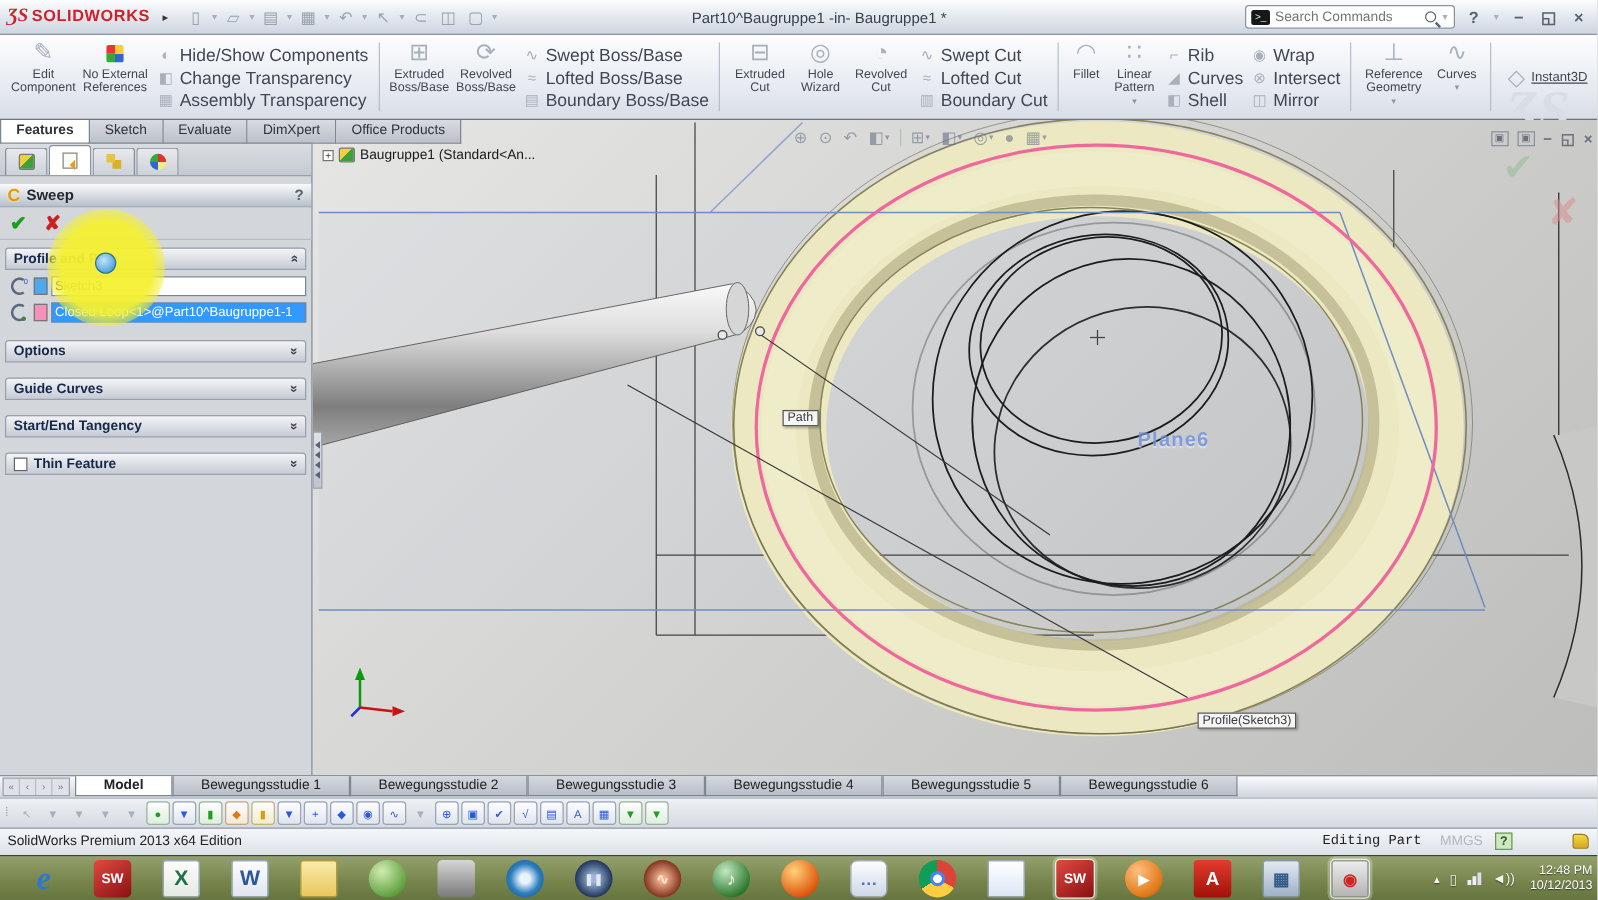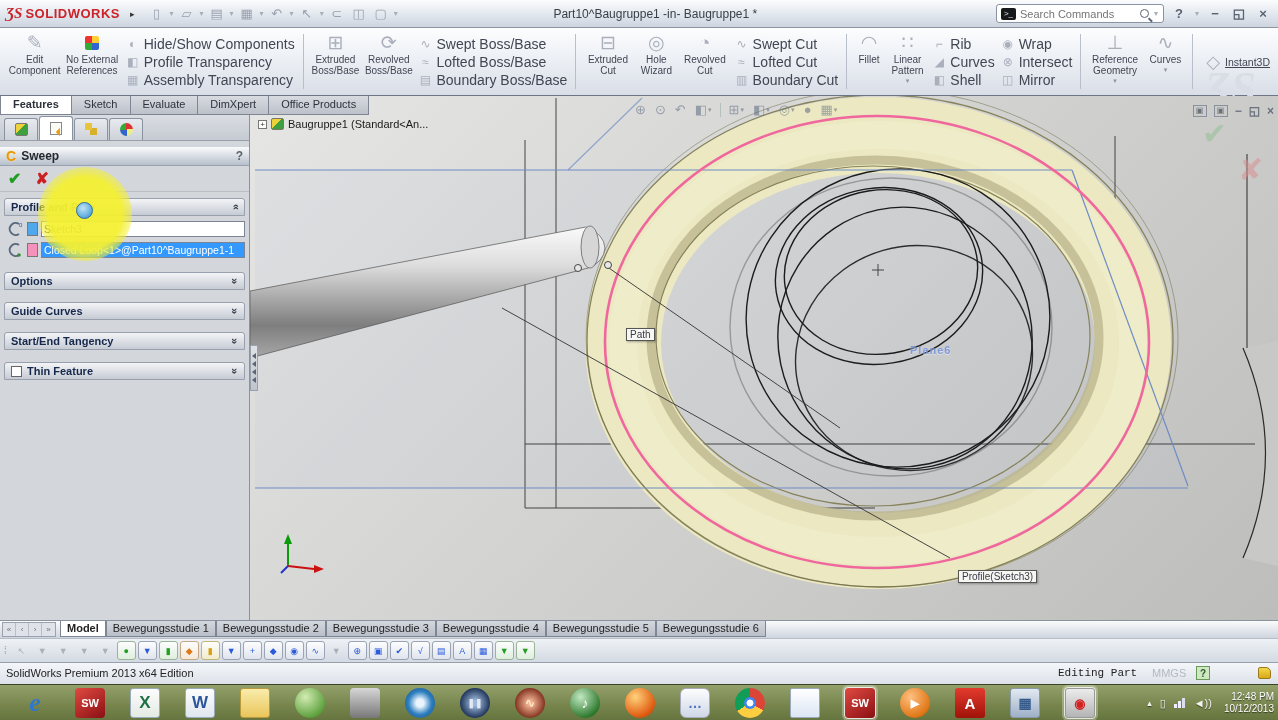--- a/index.html
+++ b/index.html
@@ -121,32 +121,32 @@
   .hud { position:absolute; left:382px; top:5px; display:flex; align-items:center; gap:3px; opacity:.55; }
   .hud-ic { display:flex; align-items:center; gap:1px; padding:1px 3px; border-radius:2px; }
   .hud-ic .g { font-size:13px; color:#5a6a80; }
   .hud-ic .c { font-size:7px; color:#55607a; }
   .hud-sep { width:1px; height:14px; background:#9aa; margin:0 2px; }
   .vp-winctl { position:absolute; right:4px; top:8px; display:flex; align-items:center; gap:7px; color:#6a727e; }
   .vp-winctl .small-ic { width:14px; height:12px; border:1px solid #8a919c; font-size:8px; line-height:10px; text-align:center; color:#6a727e; }
   .vp-winctl .wg { font-size:12px; font-weight:bold; }
   .vtooltip { position:absolute; background:#f6f6f2; border:1px solid #555; font-size:10px; padding:0 3px;
     color:#3a3a4a; white-space:nowrap; box-shadow:1px 1px 2px rgba(0,0,0,.3);margin-left:16px; }
-  .plane-label { position:absolute; color:#6f8fe0; font-weight:bold; font-size:11px; letter-spacing:1px;
+  .plane-label { position:absolute; color:#6f8fe0; font-weight:bold; font-size:16px; letter-spacing:1px;
     opacity:.8; text-shadow:0 1px 1px rgba(255,255,255,.6); }
   .vsplit { position:absolute; left:0; top:249px; width:8px; height:46px; background:linear-gradient(#dfe2e6,#bfc4cb);
     border:1px solid #98a0ac; display:flex; flex-direction:column; align-items:center; justify-content:center; gap:2px; }
   .vsplit i { width:0; height:0; border-right:4px solid #5a6474; border-top:3px solid transparent; border-bottom:3px solid transparent; }
 
   
   #bottombar { position:absolute; left:0; top:620px; width:1278px; height:18px;
     background:linear-gradient(#fafbfc,#cfd5de); border-top:1px solid #8a92a0; display:flex; align-items:flex-start; }
   .navcluster { display:flex; margin:1px 4px 0 2px; border:1px solid #9aa2ae; background:#dfe3e9; }
   .navbtn { width:13px; height:13px; font-size:8px; line-height:13px; text-align:center; color:#6a7482; border-right:1px solid #b8bec8; }
-  .btab { padding:1px 6px 2px; font-size:11px; color:#222; background:linear-gradient(#d4d8de,#b9bfc9);
+  .btab { padding:1px 22px 2px; font-size:11px; color:#222; background:linear-gradient(#d4d8de,#b9bfc9);
     border:1px solid #7e8694; border-top:none; white-space:nowrap; }
   .btab.active { background:#fff; font-weight:bold; }
 
   
   #motionbar { position:absolute; left:0; top:638px; width:1278px; height:24px;
     background:linear-gradient(#eef1f5,#d4dae3); border-top:1px solid #b8bec8; display:flex; align-items:center; padding-left:4px; gap:2px; }
   .mhandle { color:#9aa2ae; font-size:10px; letter-spacing:-1px; margin-right:4px; }
   .mic { width:19px; height:19px; border-radius:3px; display:flex; align-items:center; justify-content:center; font-size:9px; }
   .mdis { color:#aab0ba; }
   .mblue { background:linear-gradient(#fdfdfe,#dfe5ee); border:1px solid #9aa4b4; color:#2a5adc; }
@@ -269,21 +269,21 @@
         </span>
       <span class="rlabel">No External References</span>
     </div>
     <div class="rstack">
       <div class="rsml">
         <span class="ric">◐</span>
         <span class="rlabel">Hide/Show Components</span>
       </div>
       <div class="rsml">
         <span class="ric">◧</span>
-        <span class="rlabel">Profile Transparency</span>
+        <span class="rlabel">Change Transparency</span>
       </div>
       <div class="rsml">
         <span class="ric">▦</span>
         <span class="rlabel">Assembly Transparency</span>
       </div>
     </div>
     <div class="rsep"></div>
     <div class="rbig">
       <span class="ric">⊞</span>
       <span class="rlabel">Extruded Boss/Base</span>

